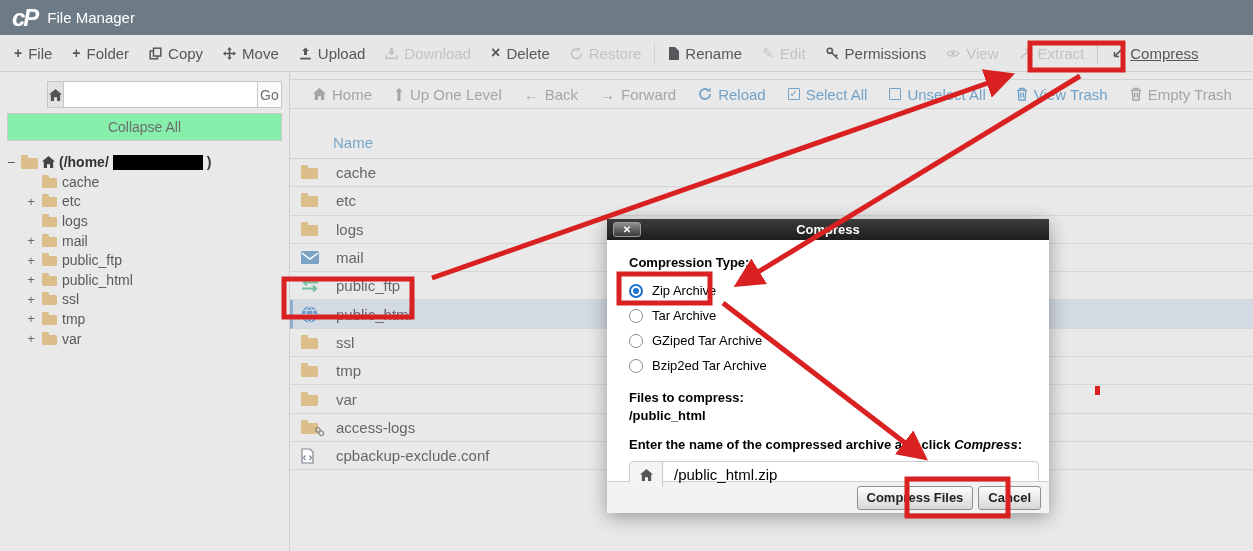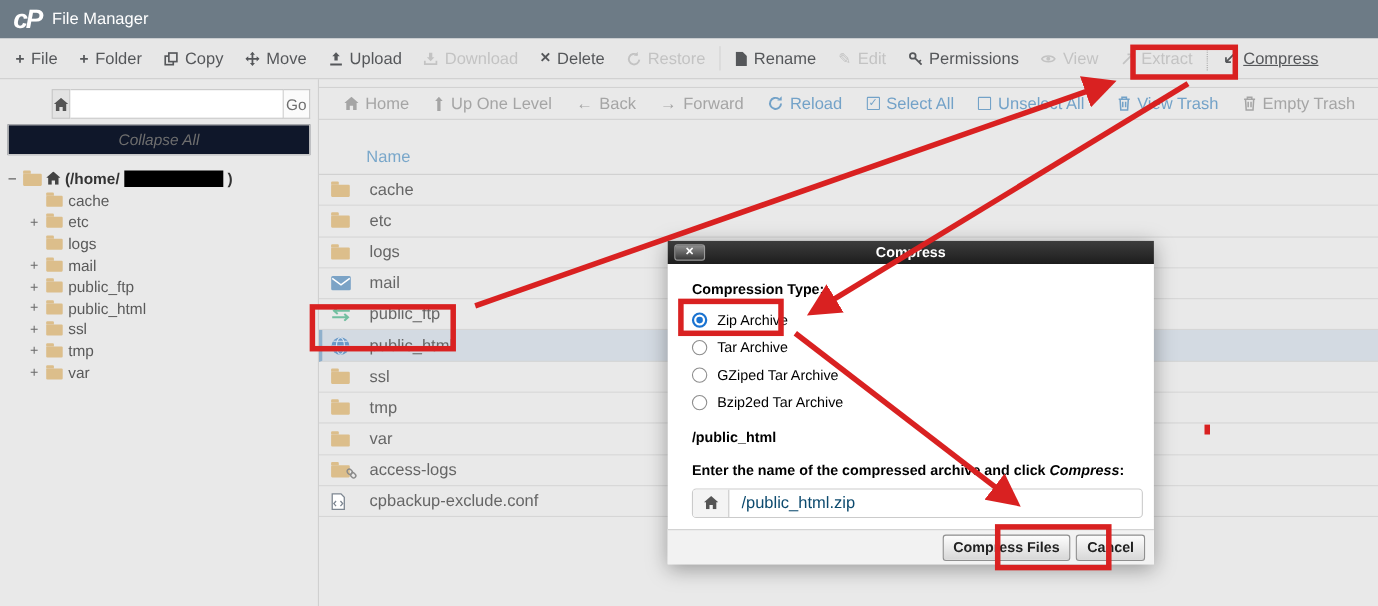--- a/index.html
+++ b/index.html
@@ -28,22 +28,22 @@
   .sidebar { width:290px; border-right:1px solid #d0d0d0; padding:9px 7px 0 7px; flex:none; }
   .main { flex:1; padding-top:7px; display:flex; flex-direction:column; min-width:0; }
 
   
   .search-row { display:flex; height:27px;padding-left:40px; }
   .seg { border:1px solid #c6c6c6; background:#fff; }
   .home-btn { width:30px; background:#e3e3e3; display:flex; align-items:center; justify-content:center; color:#555; }
   .search-input { flex:1; border-left:none; padding:0 6px; font-size:14px; color:#444; outline:none; }
   .go-btn { width:45px; border-left:none; background:#fbfbfb; color:#6e6e6e; font-size:14px;
             display:flex; align-items:center; justify-content:center; cursor:pointer; }
-  .collapse-btn { margin-top:5px; height:28px; border:1px solid #c9c9c9; background:#0f172a; color:#6e6e6e;
-                  font-size:14px; width:100%; display:flex; align-items:center; justify-content:center; cursor:pointer;font-style:italic; }
+  .collapse-btn { margin-top:5px; height:28px; border:1px solid #c9c9c9; background:#86efac; color:#6e6e6e;
+                  font-size:14px; width:100%; display:flex; align-items:center; justify-content:center; cursor:pointer; }
   .tree { margin-top:11px; font-size:14px; color:#5a5a5a; }
   .tree-root { display:flex; align-items:center; gap:4px; font-weight:bold; color:#333; height:20px; }
   .minus { color:#555; width:10px; font-weight:normal; }
   .redacted { display:inline-block; width:90px; height:15px; background:#000; vertical-align:middle; }
   .tree-item { display:flex; align-items:center; gap:5px; height:19.6px; padding-left:18px; cursor:pointer; }
   .expander { width:12px; color:#6a6a6a; text-align:center; font-size:13px; }
   .folder { width:17px; height:11px; background:#dcbe8b; border-radius:1px; position:relative; flex:none; margin-top:2px; }
   .folder::before { content:""; position:absolute; top:-3px; left:0; width:7px; height:3px; background:#dcbe8b;
                     border-radius:1px 1px 0 0; }
   .folder.small { width:15px; height:10px; }
@@ -81,21 +81,21 @@
   .radio { width:14px; height:14px; border-radius:50%; border:1px solid #8d8d8d; background:#fff; flex:none; }
   .radio.checked { border:2px solid #1a73d1; position:relative; }
   .radio.checked::after { content:""; position:absolute; left:2px; top:2px; width:6px; height:6px;
                           border-radius:50%; background:#1a73d1; }
   .files-block { margin-top:16px; line-height:1.35; }
   .prompt { margin-top:13px; font-weight:bold; }
   .input-group { margin-top:9px; width:410px; height:27px; border:1px solid #cbcbcb; border-radius:4px;
                  display:flex; background:#fff; overflow:hidden; }
   .ig-home { width:33px; background:#f4f4f4; border-right:1px solid #cbcbcb; display:flex; align-items:center;
              justify-content:center; color:#555; }
-  .ig-input { flex:1; border:none; outline:none; font-size:15px; color:#0c4a6e; padding-left:11px;
+  .ig-input { flex:1; border:none; outline:none; font-size:15px; color:#000000; padding-left:11px;
               font-family:"Liberation Sans", sans-serif; background:transparent; }
   .dlg-footer { height:32px; background:#f2f2f2; border-top:1px solid #d0d0d0; display:flex; align-items:center;
                 justify-content:flex-end; gap:5px; padding-right:8px; }
   .dlg-btn { height:24px; border:1px solid #8f8f8f; border-radius:3px; background:linear-gradient(#fdfdfd,#d7d7d7);
              font-weight:bold; font-size:13px; color:#222; padding:0 9px; cursor:pointer;
              font-family:"Liberation Sans", sans-serif; }
 
   
   .annotations { position:absolute; inset:0; z-index:50; pointer-events:none; }
 </style>
@@ -452,20 +452,21 @@
       </div>
       <div class="radio-row">
         <span class="radio"></span>
         <span>GZiped Tar Archive</span>
       </div>
       <div class="radio-row">
         <span class="radio"></span>
         <span>Bzip2ed Tar Archive</span>
       </div>
       <div class="files-block">
+        <div class="bold">Files to compress:</div>
         <div class="bold">/public_html</div>
       </div>
       <div class="prompt"><span>Enter the name of the compressed archive and click </span><i>Compress</i><span>:</span></div>
       <div class="input-group">
         <span class="ig-home">
           <svg width="13" height="12" viewBox="0 0 13 12">
               <path fill="currentColor" d="M6.5 0L13 5.6h-1.8V12H8V8.2H5V12H1.8V5.6H0z"></path>
             </svg>
         </span>
         <input class="ig-input" value="/public_html.zip" style="">

